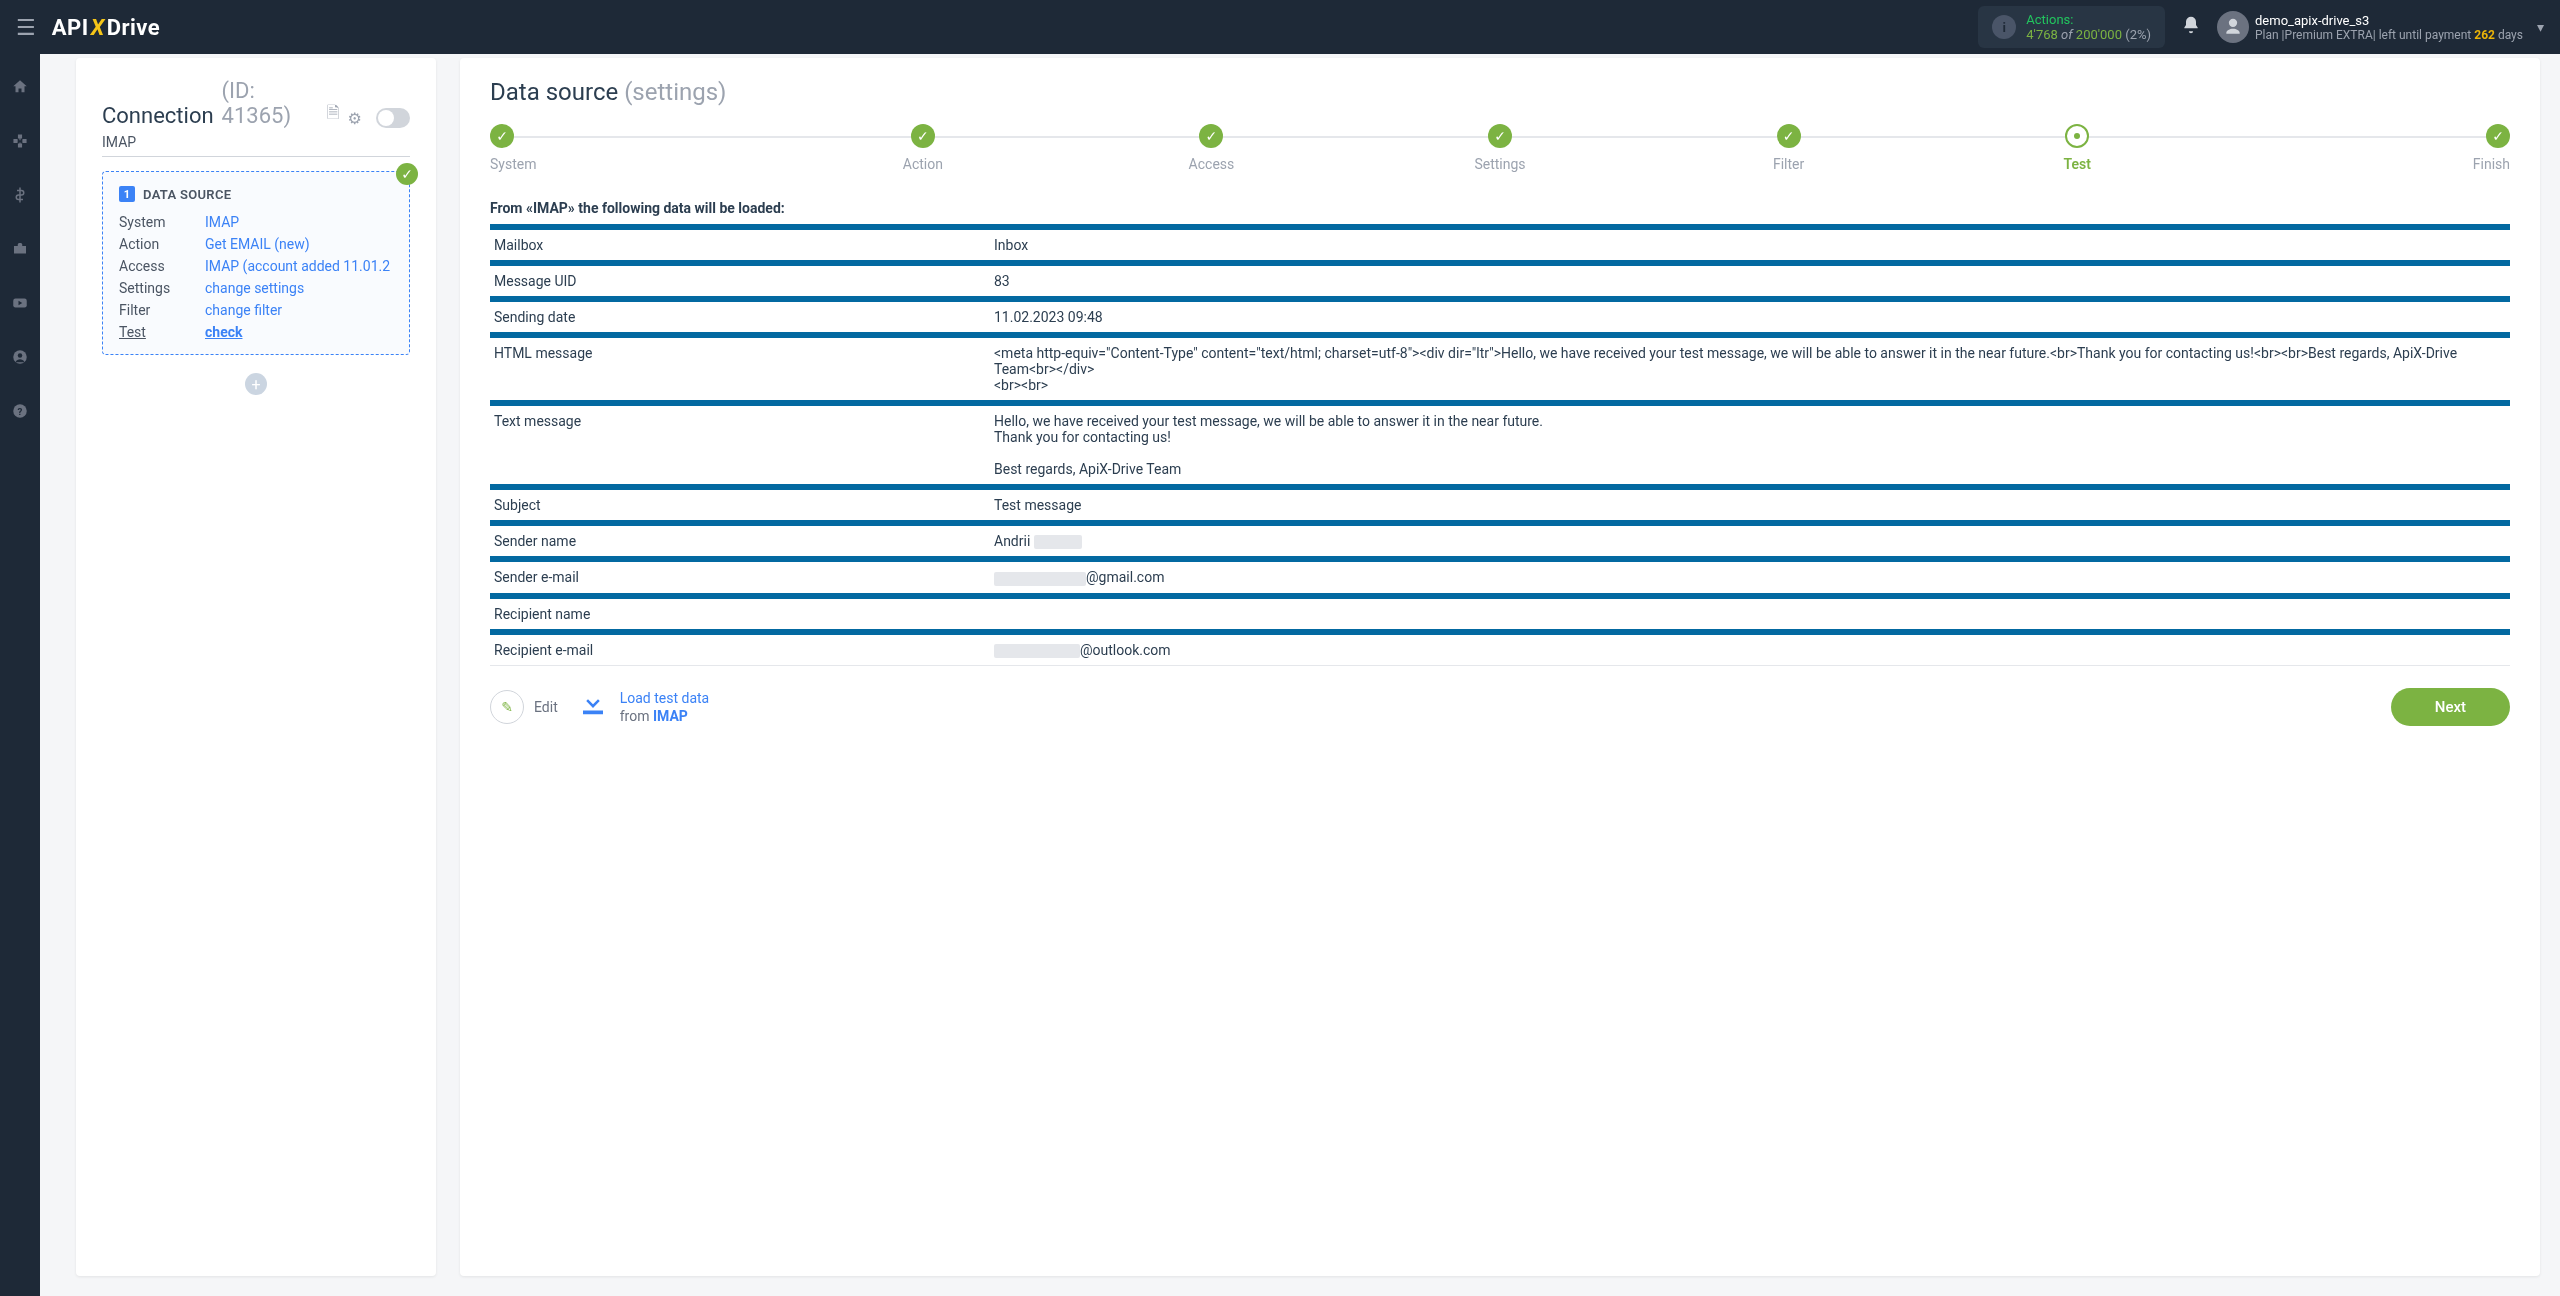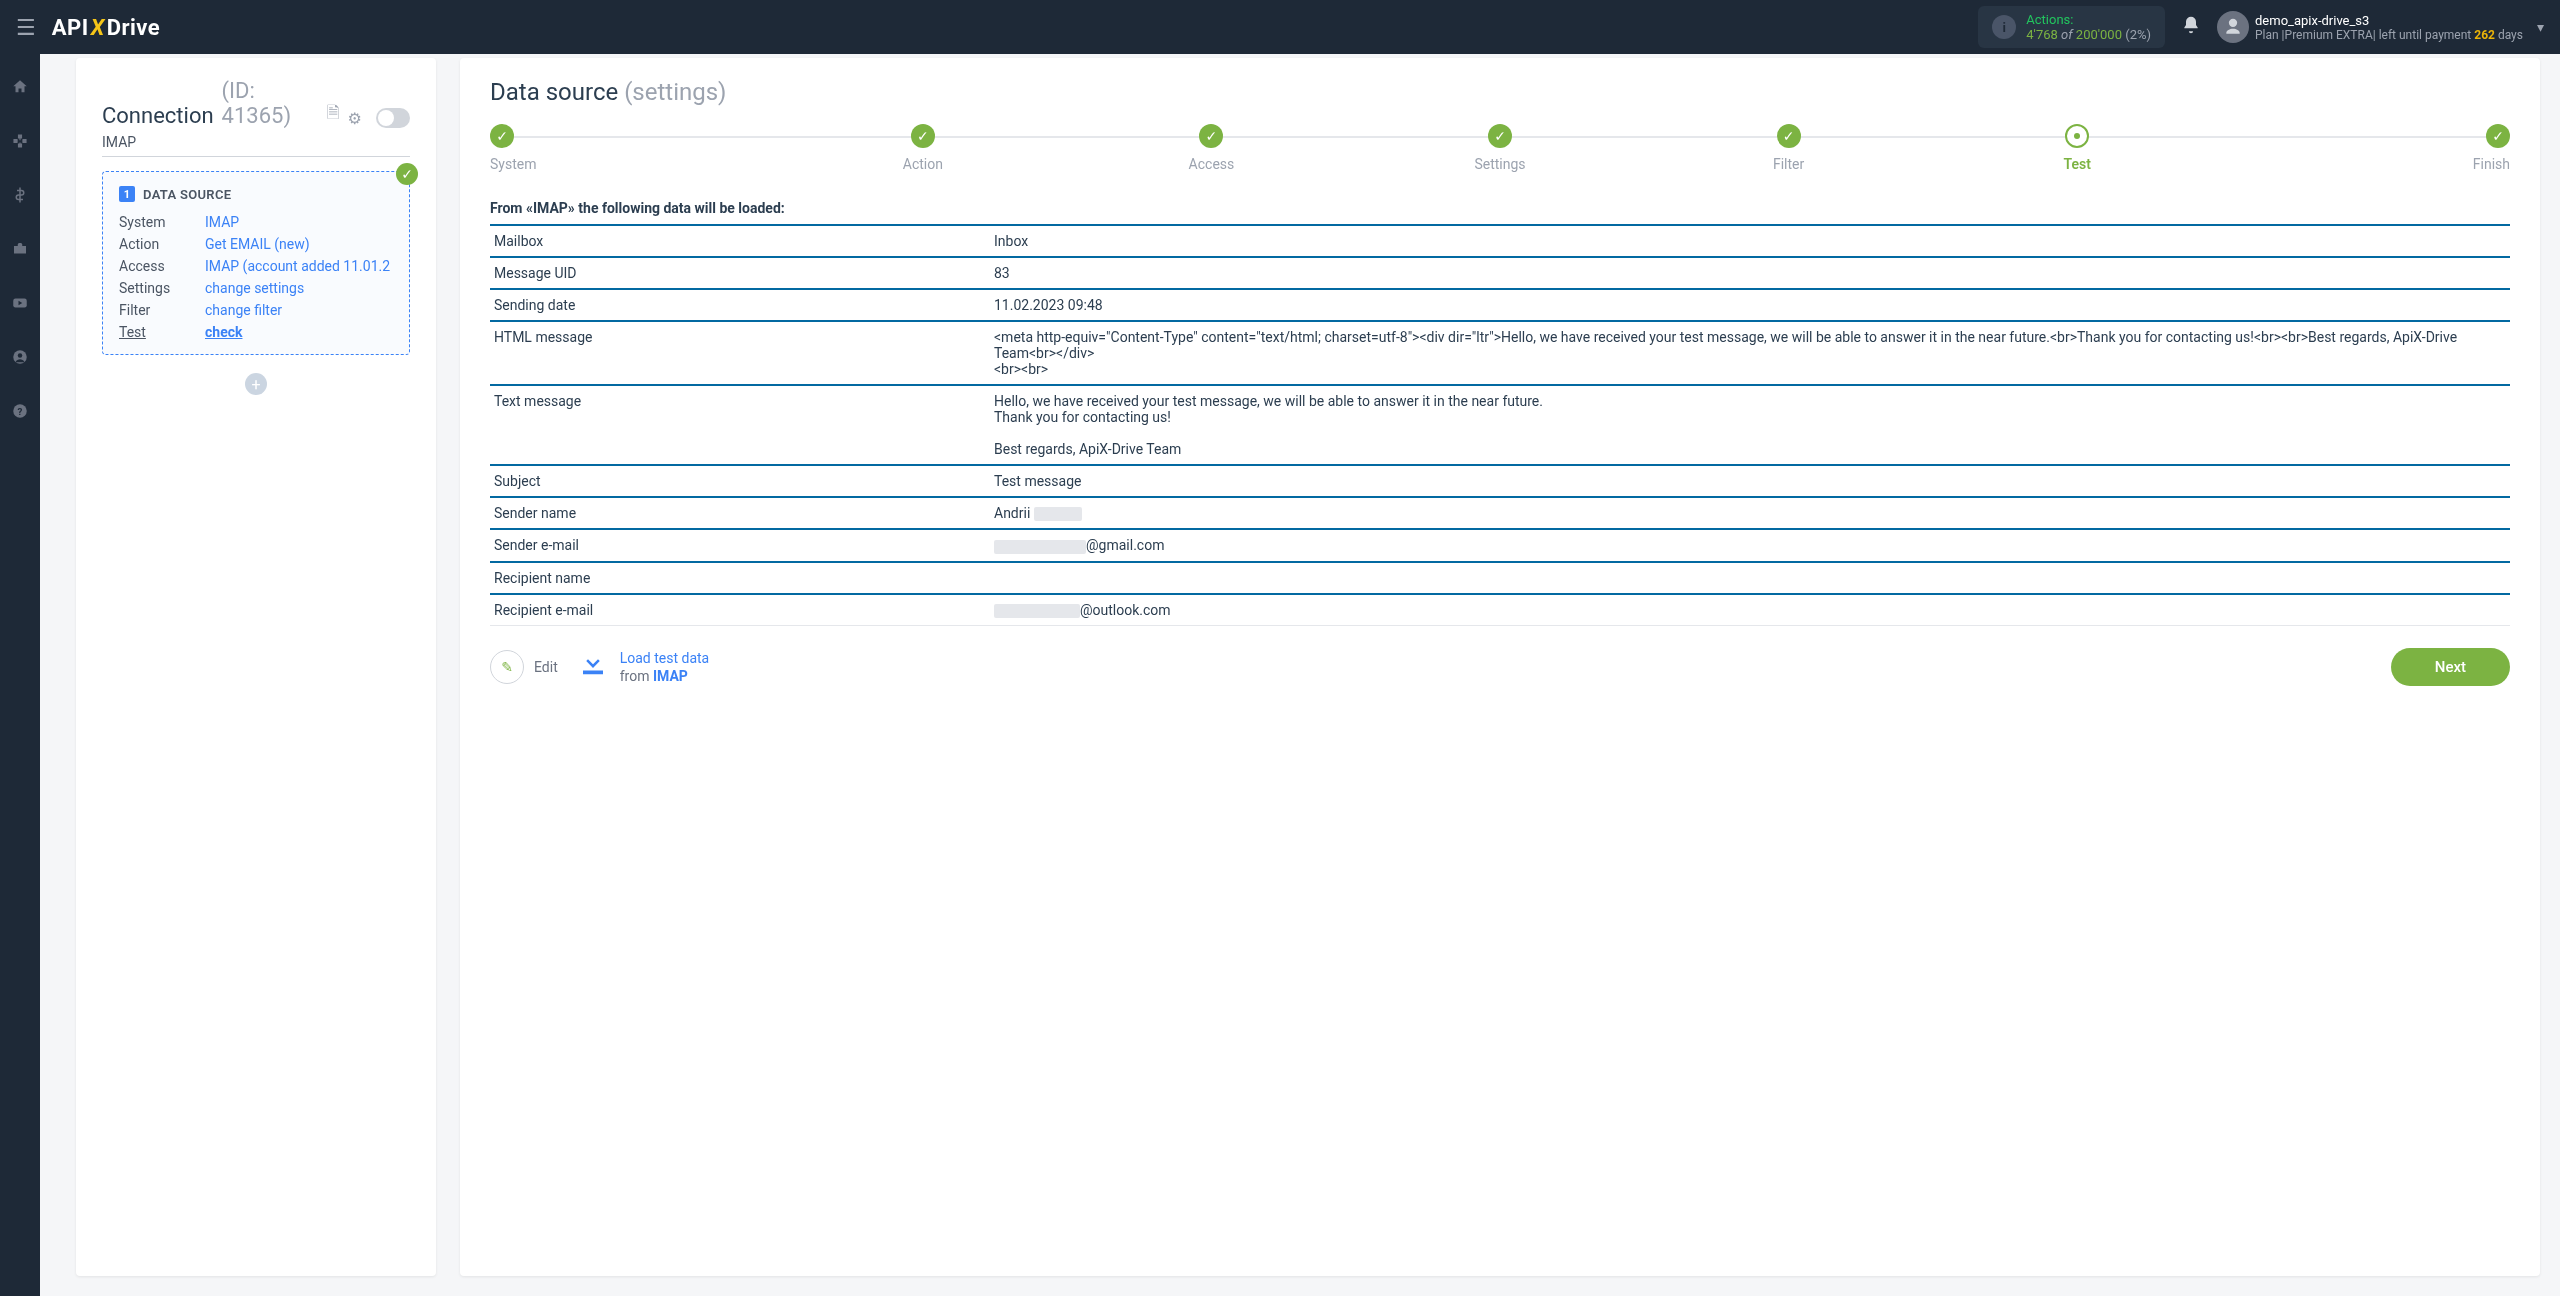--- a/index.html
+++ b/index.html
@@ -59,21 +59,21 @@
 .step{flex:1;display:flex;flex-direction:column;align-items:center;gap:8px;position:relative;z-index:1}
 .step:first-child{align-items:flex-start}
 .step:last-child{align-items:flex-end}
 .step-circle{width:24px;height:24px;border-radius:50%;background:#7cb342;display:flex;align-items:center;justify-content:center;color:#fff;font-size:14px}
 .step-circle.current{background:#fff;border:2px solid #7cb342}
 .step-circle.current::after{content:"";width:6px;height:6px;border-radius:50%;background:#7cb342}
 .step-lbl{font-size:14px;color:#9ca3af}
 .step-lbl.current{color:#7cb342;font-weight:600}
 .from-lbl{font-weight:700;color:#2c3e50;margin-bottom:8px;font-size:14px}
 .data-table{width:100%;border-collapse:collapse}
-.data-table tr{border-top:2px solid #0369a1}
+.data-table tr{border-top:6px solid #0369a1}
 .data-table td{padding:7px 4px;vertical-align:top;font-size:14px;color:#2c3e50}
 .data-table td:first-child{width:500px;color:#2c3e50}
 .data-table tr:last-child{border-bottom:1px solid #e5e7eb}
 .redact{display:inline-block;background:#e5e7eb;height:14px;vertical-align:middle;border-radius:2px}
 .actions-row{display:flex;align-items:center;gap:20px;margin-top:22px}
 .edit-btn{display:flex;align-items:center;gap:10px;cursor:pointer;color:#6b7280}
 .edit-circle{width:34px;height:34px;border:1px solid #d1d5db;border-radius:50%;display:flex;align-items:center;justify-content:center;color:#7cb342}
 .load-btn{display:flex;align-items:center;gap:12px;cursor:pointer}
 .load-btn .dl-ic{color:#3b82f6;font-size:28px}
 .load-btn .txt{font-size:14px;color:#3b82f6;line-height:1.3}

